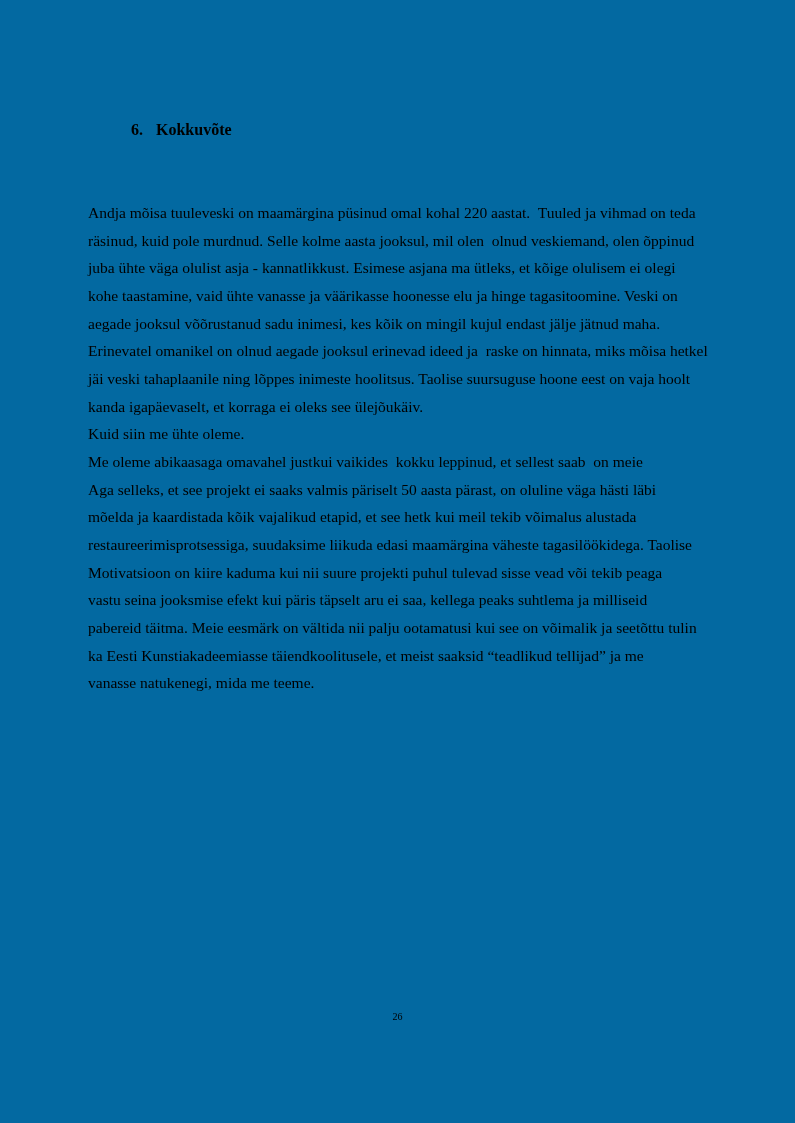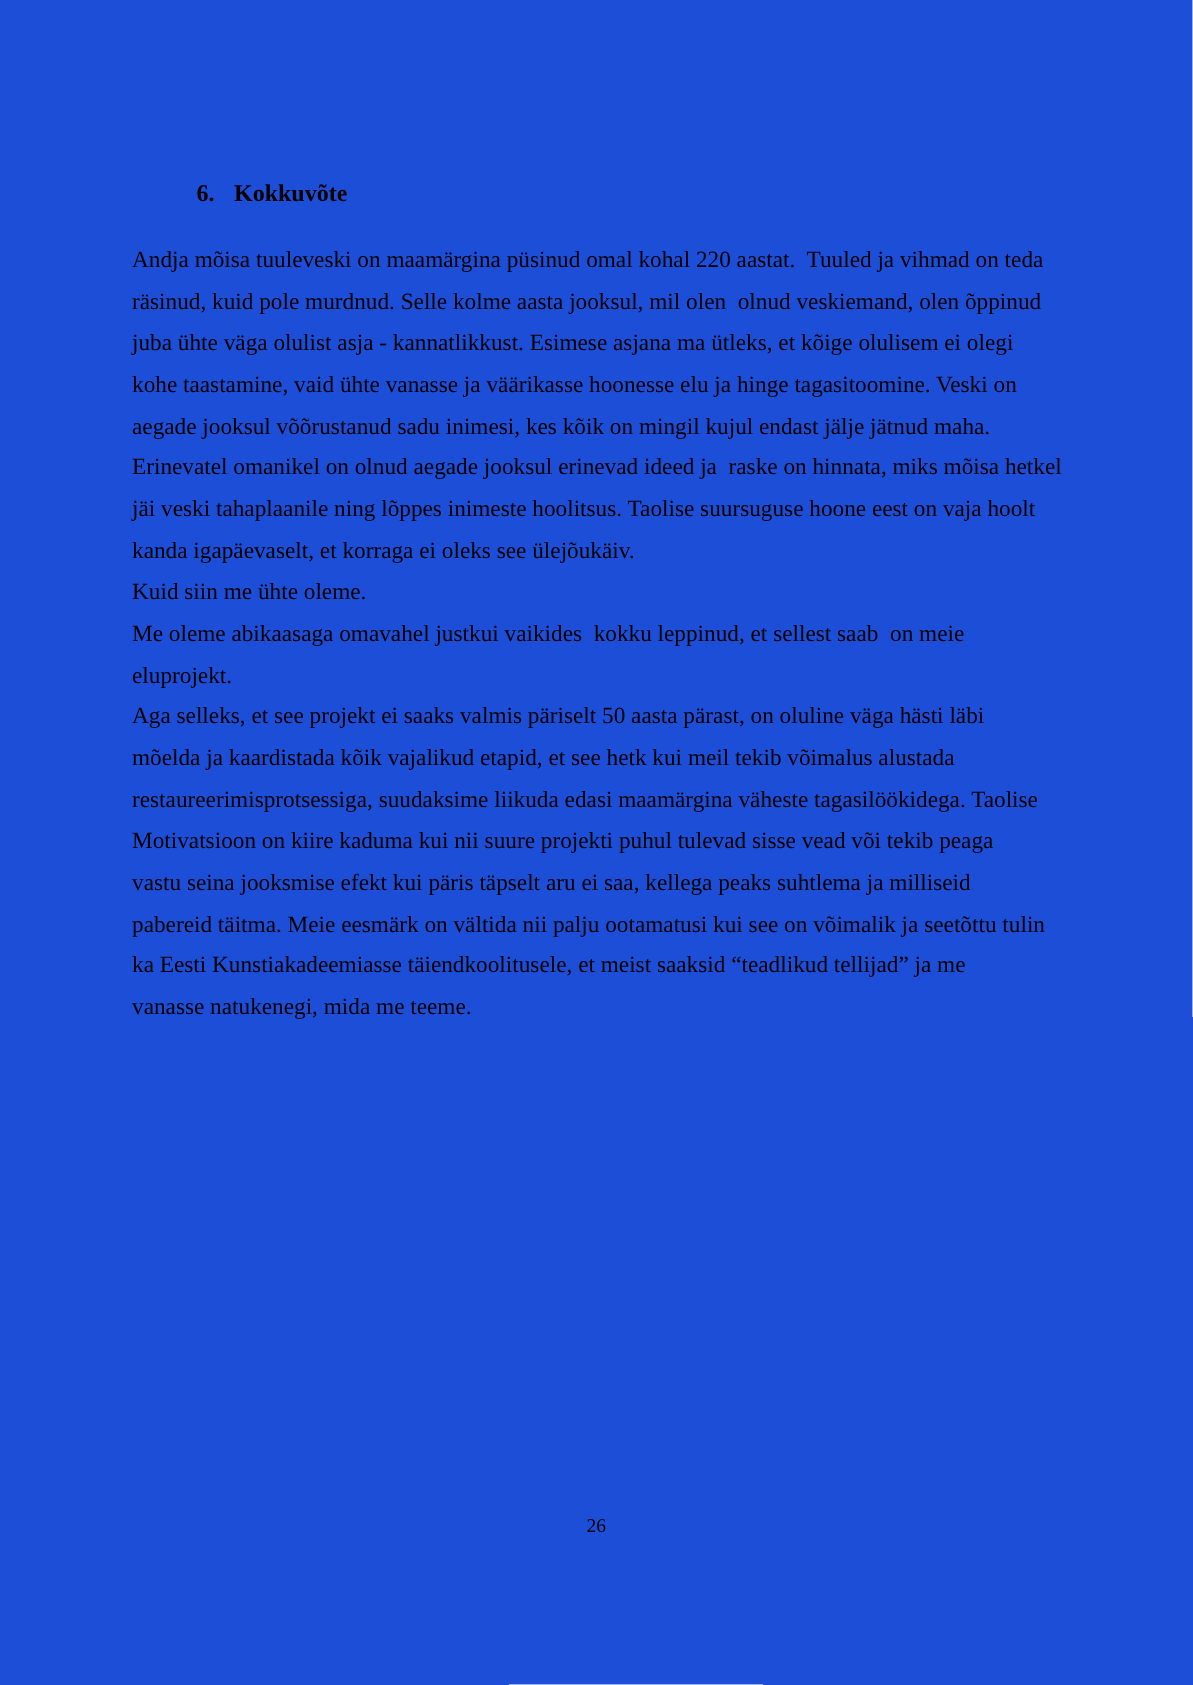--- a/index.html
+++ b/index.html
@@ -4,21 +4,21 @@
 <style>
   html, body {
     margin: 0;
     padding: 0;
     background: #ffffff;
   }
   .page {
     position: relative;
     width: 795px;
     height: 1123px;
-    background: #1d4ed8;
+    background: #0369a1;
     color: #000000;
     font-family: "Liberation Serif", "DejaVu Serif", serif;
     overflow: hidden;
   }
   .content {
     position: absolute;
     left: 88px;
     top: 100px;
     width: 630px;
   }
@@ -27,33 +27,34 @@
     font-weight: bold;
     line-height: 20px;
     margin-left: 19px;
     white-space: pre;
   }
   .heading .heading-number {
     display: inline-block;
     margin-right: 13px;
   }
   .body-text {
+    margin-top: 39px;
   }
   .text-line {
     font-size: 15.5px;
     line-height: 27.65px;
     white-space: pre;
   }
   .page-footer {
     position: absolute;
     left: 0;
     top: 1007px;
     width: 100%;
     text-align: center;
-    font-size: 13px;
+    font-size: 10px;
     line-height: 20px;
   }
 </style>
 </head>
 <body>
 
 <div class="page">
   <div class="content">
     <div class="heading">
       <span class="heading-number">6.</span><span>Kokkuvõte</span>
@@ -62,21 +63,20 @@
       <div class="text-line">Andja mõisa tuuleveski on maamärgina püsinud omal kohal 220 aastat.  Tuuled ja vihmad on teda</div>
       <div class="text-line">räsinud, kuid pole murdnud. Selle kolme aasta jooksul, mil olen  olnud veskiemand, olen õppinud</div>
       <div class="text-line">juba ühte väga olulist asja - kannatlikkust. Esimese asjana ma ütleks, et kõige olulisem ei olegi</div>
       <div class="text-line">kohe taastamine, vaid ühte vanasse ja väärikasse hoonesse elu ja hinge tagasitoomine. Veski on</div>
       <div class="text-line">aegade jooksul võõrustanud sadu inimesi, kes kõik on mingil kujul endast jälje jätnud maha.</div>
       <div class="text-line">Erinevatel omanikel on olnud aegade jooksul erinevad ideed ja  raske on hinnata, miks mõisa hetkel</div>
       <div class="text-line">jäi veski tahaplaanile ning lõppes inimeste hoolitsus. Taolise suursuguse hoone eest on vaja hoolt</div>
       <div class="text-line">kanda igapäevaselt, et korraga ei oleks see ülejõukäiv.</div>
       <div class="text-line">Kuid siin me ühte oleme.</div>
       <div class="text-line">Me oleme abikaasaga omavahel justkui vaikides  kokku leppinud, et sellest saab  on meie</div>
-      <div class="text-line">eluprojekt.</div>
       <div class="text-line">Aga selleks, et see projekt ei saaks valmis päriselt 50 aasta pärast, on oluline väga hästi läbi</div>
       <div class="text-line">mõelda ja kaardistada kõik vajalikud etapid, et see hetk kui meil tekib võimalus alustada</div>
       <div class="text-line">restaureerimisprotsessiga, suudaksime liikuda edasi maamärgina väheste tagasilöökidega. Taolise</div>
       <div class="text-line">Motivatsioon on kiire kaduma kui nii suure projekti puhul tulevad sisse vead või tekib peaga</div>
       <div class="text-line">vastu seina jooksmise efekt kui päris täpselt aru ei saa, kellega peaks suhtlema ja milliseid</div>
       <div class="text-line">pabereid täitma. Meie eesmärk on vältida nii palju ootamatusi kui see on võimalik ja seetõttu tulin</div>
       <div class="text-line">ka Eesti Kunstiakadeemiasse täiendkoolitusele, et meist saaksid “teadlikud tellijad” ja me</div>
       <div class="text-line">vanasse natukenegi, mida me teeme.</div>
     </div>
   </div>

